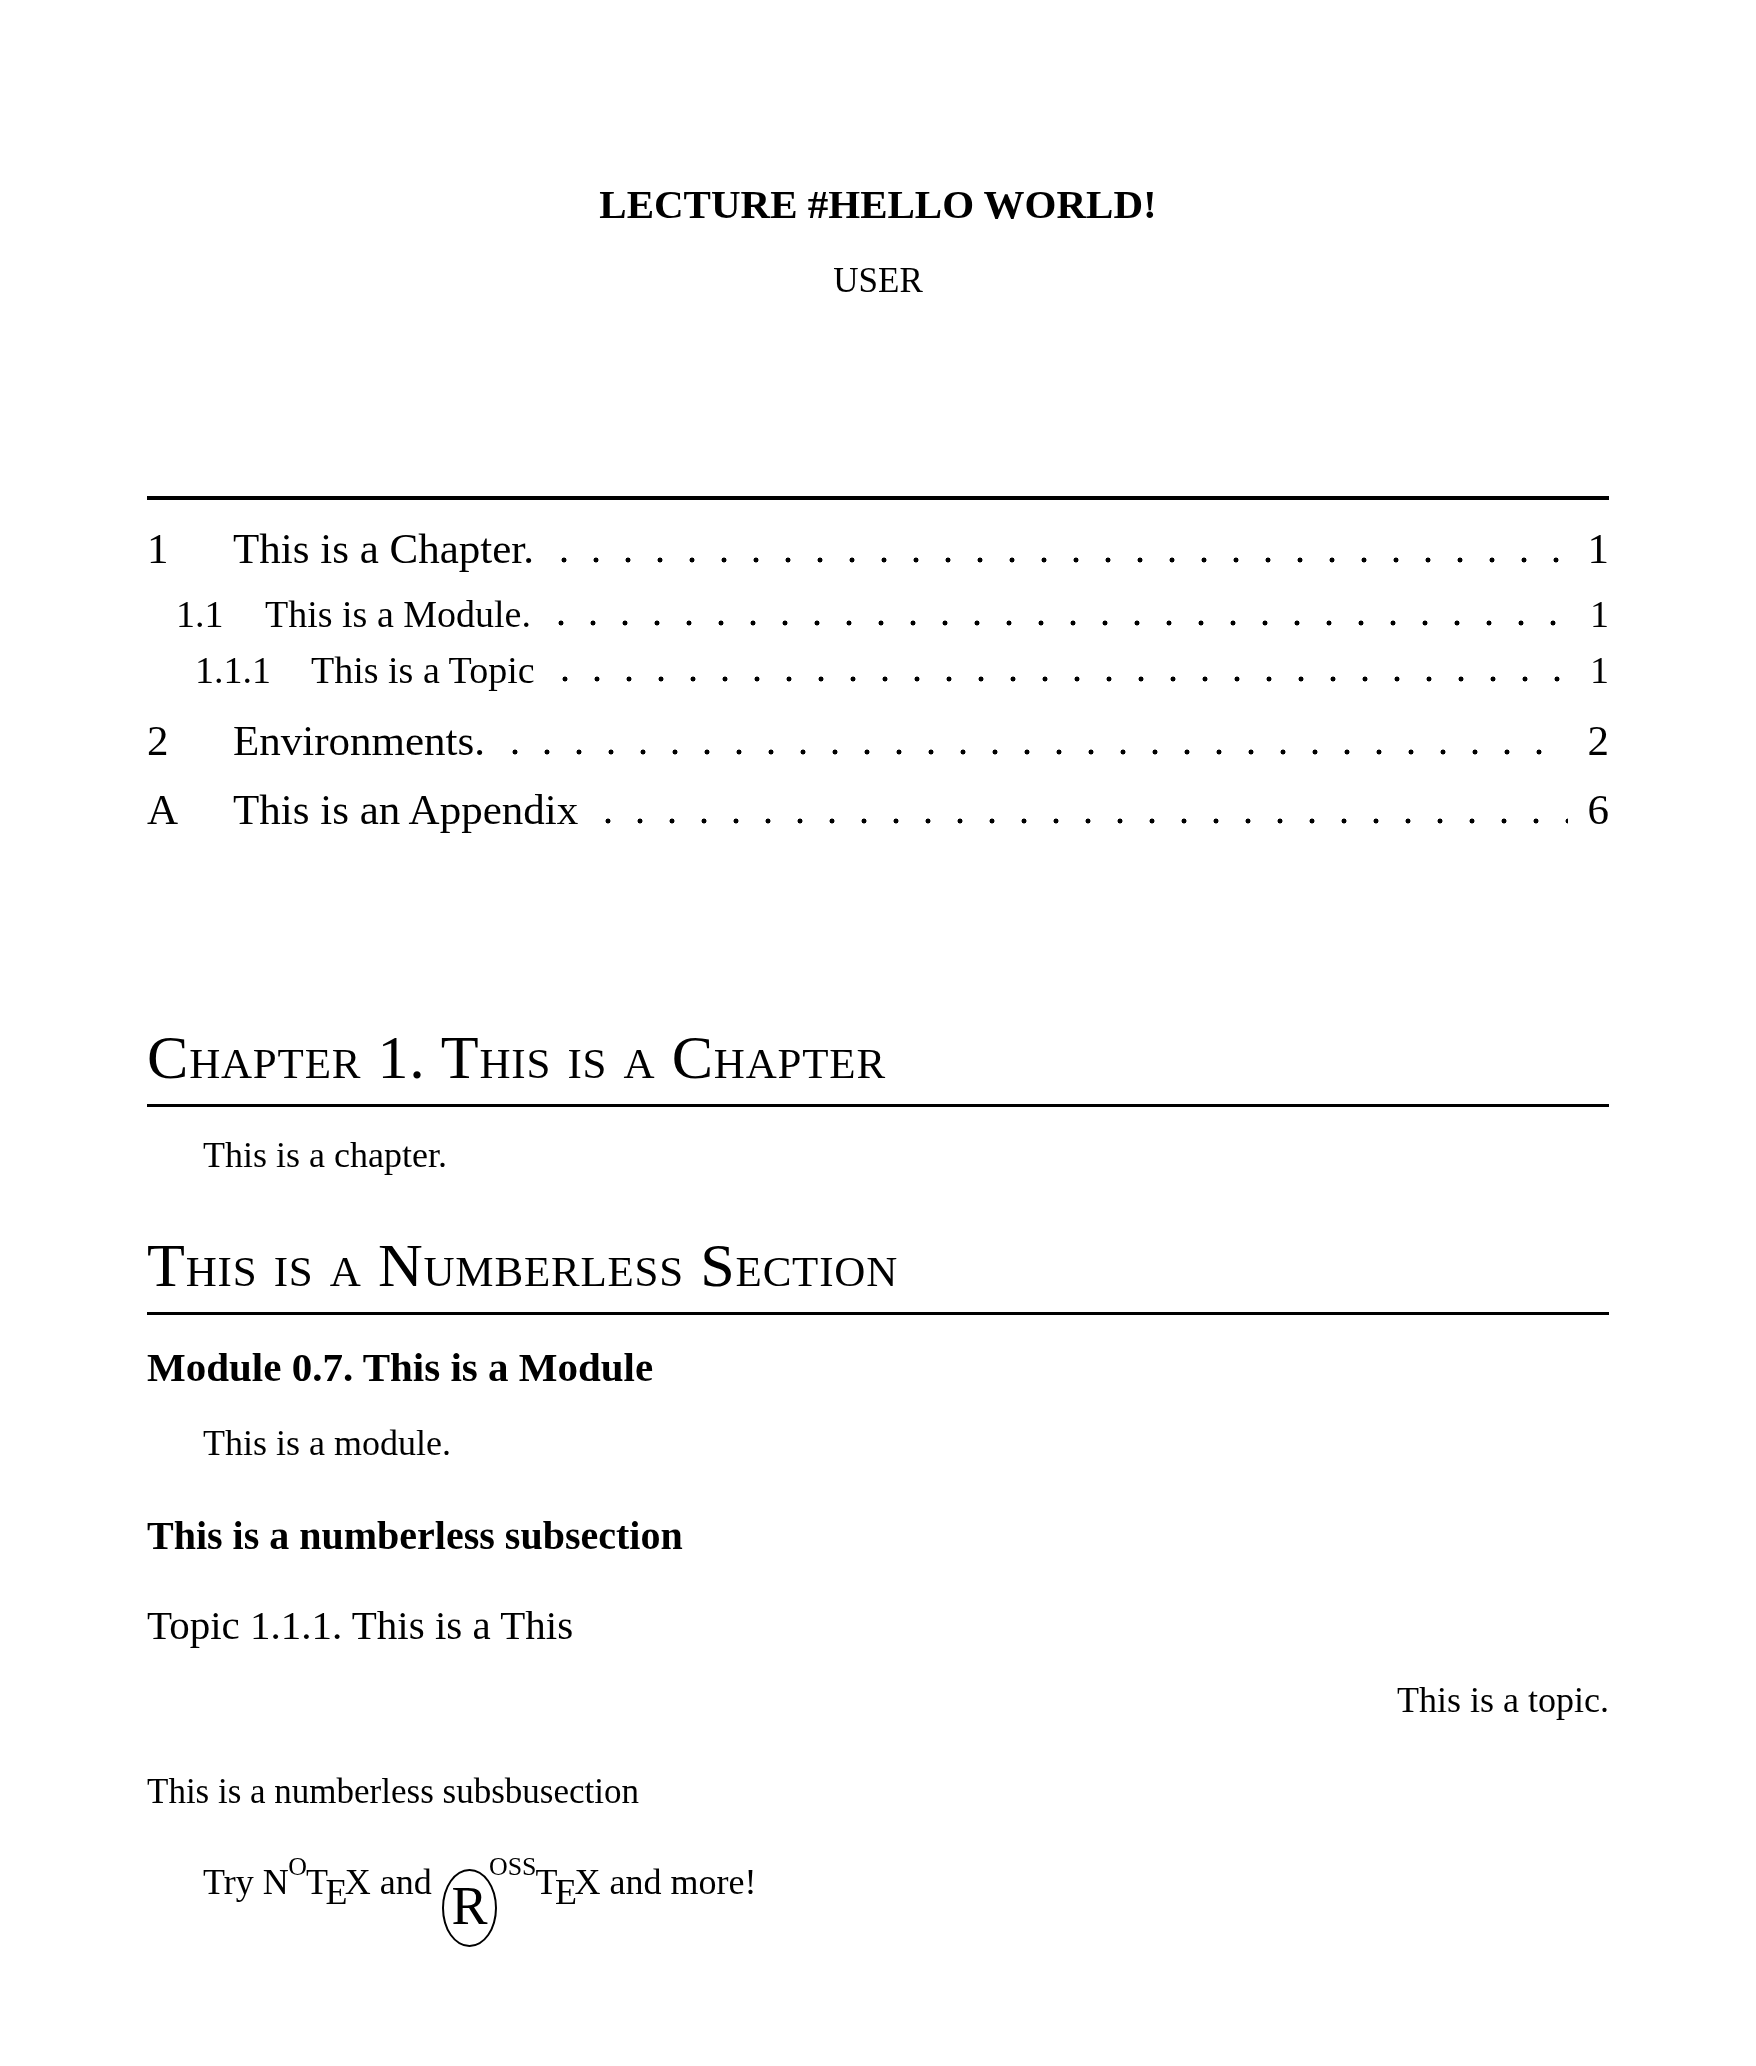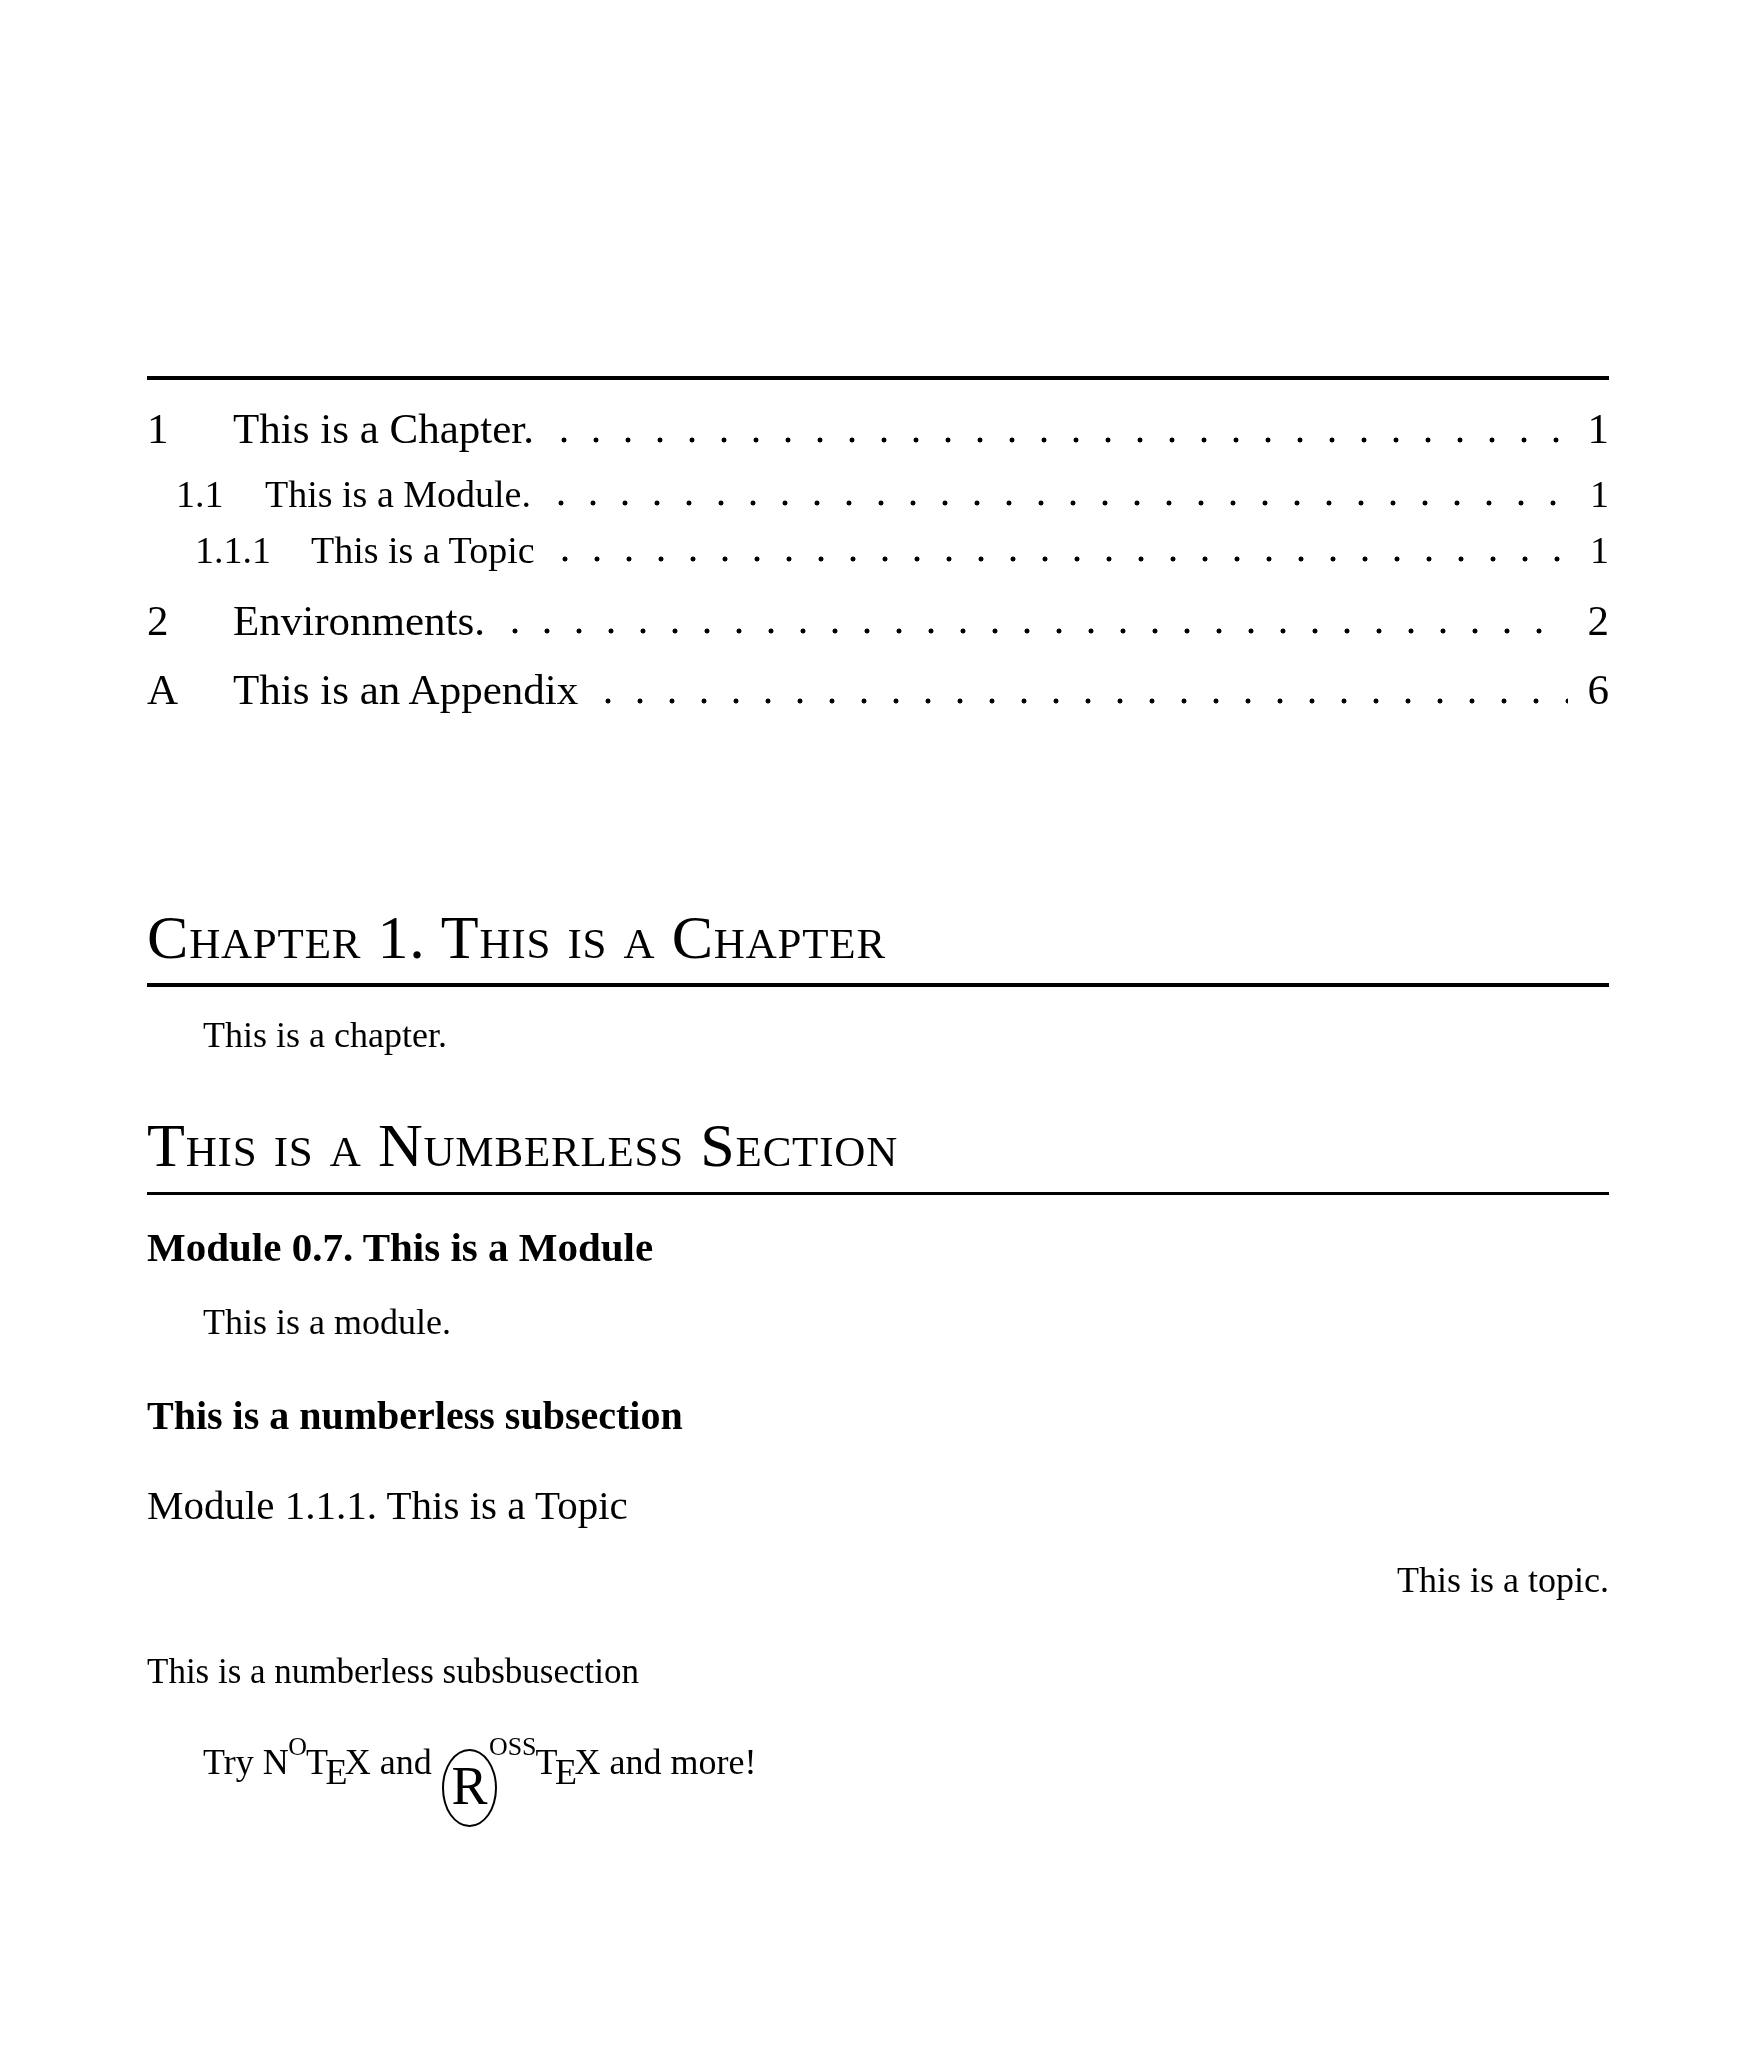--- a/index.html
+++ b/index.html
@@ -81,20 +81,24 @@
     padding: 0.26em 0.14em 0.34em 0.14em;
     vertical-align: -0.55em;
     margin: 0 -0.14em 0 0.02em;
   }
 </style>
 </head>
 <body>
 
 <div class="page">
 
+  <div class="title-block">
+    <div class="doc-title">LECTURE #HELLO WORLD!</div>
+    <div class="doc-author">USER</div>
+  </div>
 
   <div class="contents-heading-wrap">
     <div class="heading-rule"></div>
   </div>
 
   <div class="toc">
     <div class="toc-row lvl-chapter">
       <span class="toc-num">1</span>
       <span class="toc-title">This is a Chapter.</span>
       <span class="toc-leader"></span>
@@ -135,21 +139,21 @@
   <div class="section-heading-wrap">
     <div class="sc-heading">This is a Numberless Section</div>
     <div class="heading-rule"></div>
   </div>
 
   <div class="module-heading">Module 0.7. This is a Module</div>
   <p class="para module-para">This is a module.</p>
 
   <div class="subsection-heading">This is a numberless subsection</div>
 
-  <div class="topic-heading">Module 1.1.1. This is a Topic</div>
+  <div class="topic-heading">Topic 1.1.1. This is a This</div>
   <p class="para topic-para">This is a topic.</p>
 
   <div class="subsub-heading">This is a numberless subsbusection</div>
 
   <div class="try-line">
     <span>Try </span><span><span>N</span><span class="tex-sup">O</span><span>T</span><span class="tex-drop">E</span><span>X</span></span><span> and </span><span><span class="circle-r">R</span><span class="tex-sup">OSS</span><span>T</span><span class="tex-drop">E</span><span>X</span></span><span> and more!</span>
   </div>
 
 </div>
 

